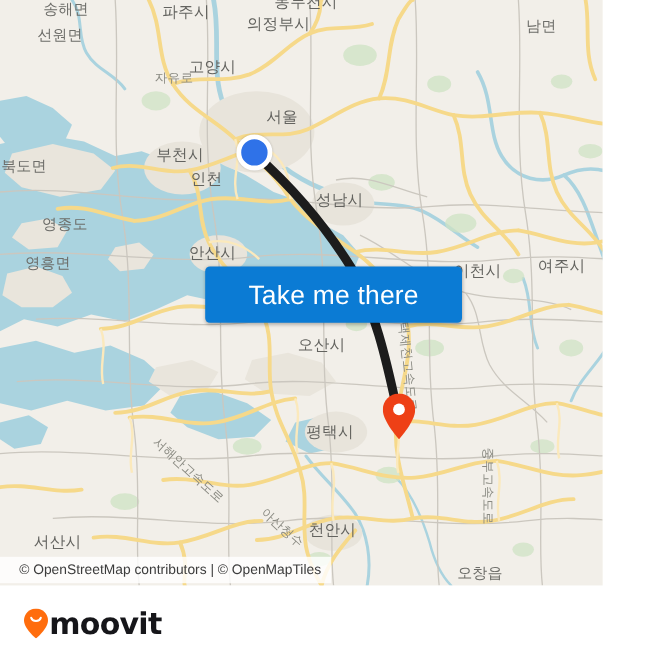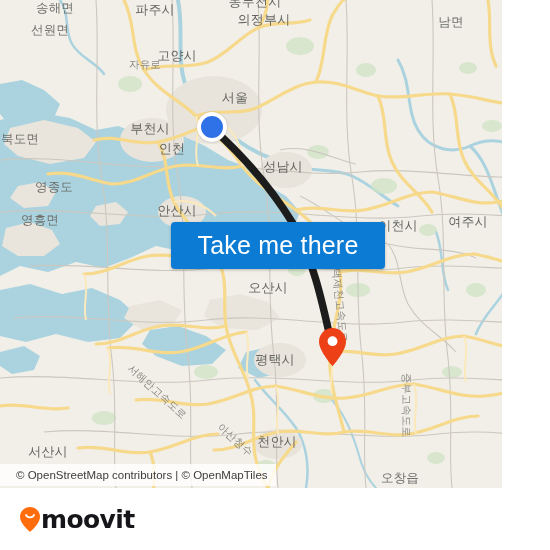--- a/index.html
+++ b/index.html
@@ -107,21 +107,21 @@
   .cta-button {
     position: absolute;
     left: 171px;
     top: 222px;
     width: 214px;
     height: 47px;
     background: #0b7bd4;
     border: none;
     border-radius: 4px;
     color: #ffffff;
-    font-size: 25px;
+    font-size: 22px;
     font-family: "Liberation Sans", sans-serif;
     letter-spacing: .2px;
     cursor: pointer;
     z-index: 32;
     box-shadow: 0 1px 3px rgba(0,0,0,.25);
     display: flex;
     align-items: center;
     justify-content: center;
     padding: 8px;
   }
@@ -315,21 +315,21 @@
           <path d="M246,332 C252,348 244,362 248,378"></path>
           <path d="M84,274 C90,290 82,304 86,320"></path>
         </g>
       </g>
     </svg>
 
     <div id="map-labels">
         <div class="map-label town" style="left: 55px; top: 8px;">송해면</div>
         <div class="map-label city" style="left: 155px; top: 10px;">파주시</div>
         <div class="map-label city" style="left: 255px; top: 2px;">동두천시</div>
-        <div class="map-label city" style="left: 264px; top: 20px;">의정부시</div>
+        <div class="map-label city" style="left: 232px; top: 20px;">의정부시</div>
         <div class="map-label town" style="left: 451px; top: 22px;">남면</div>
         <div class="map-label town" style="left: 50px; top: 30px;">선원면</div>
         <div class="map-label city" style="left: 177px; top: 56px;">고양시</div>
         <div class="map-label road" style="left: 145px; top: 65px;">자유로</div>
         <div class="map-label city" style="left: 235px; top: 98px;">서울</div>
         <div class="map-label city" style="left: 150px; top: 129px;">부천시</div>
         <div class="map-label city" style="left: 128px; top: 149px; margin-left: 44px;">인천</div>
         <div class="map-label town" style="left: 20px; top: 139px;">북도면</div>
         <div class="map-label town" style="left: 54px; top: 147px; margin-top: 40px;">영종도</div>
         <div class="map-label city" style="left: 283px; top: 167px;">성남시</div>

